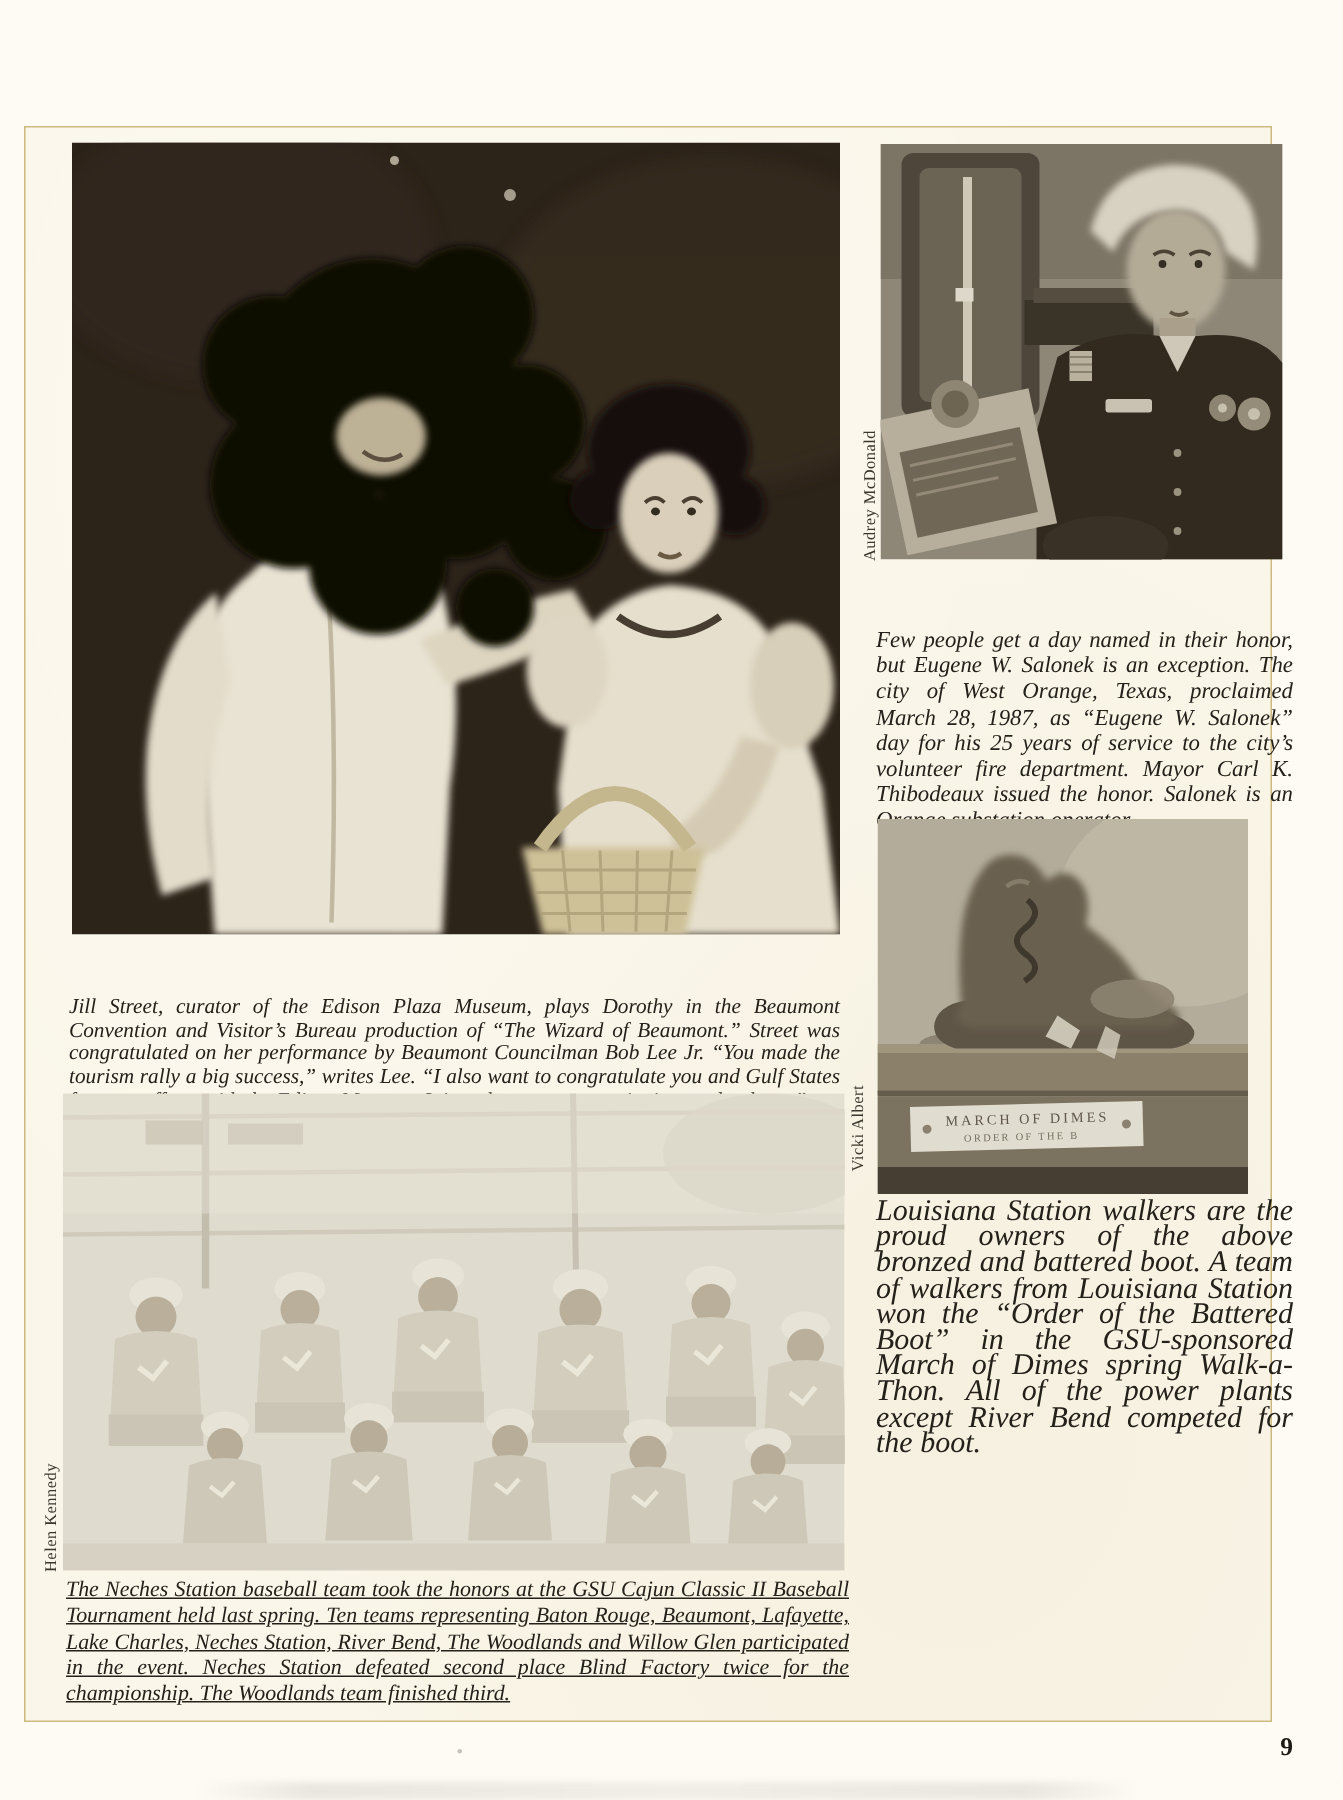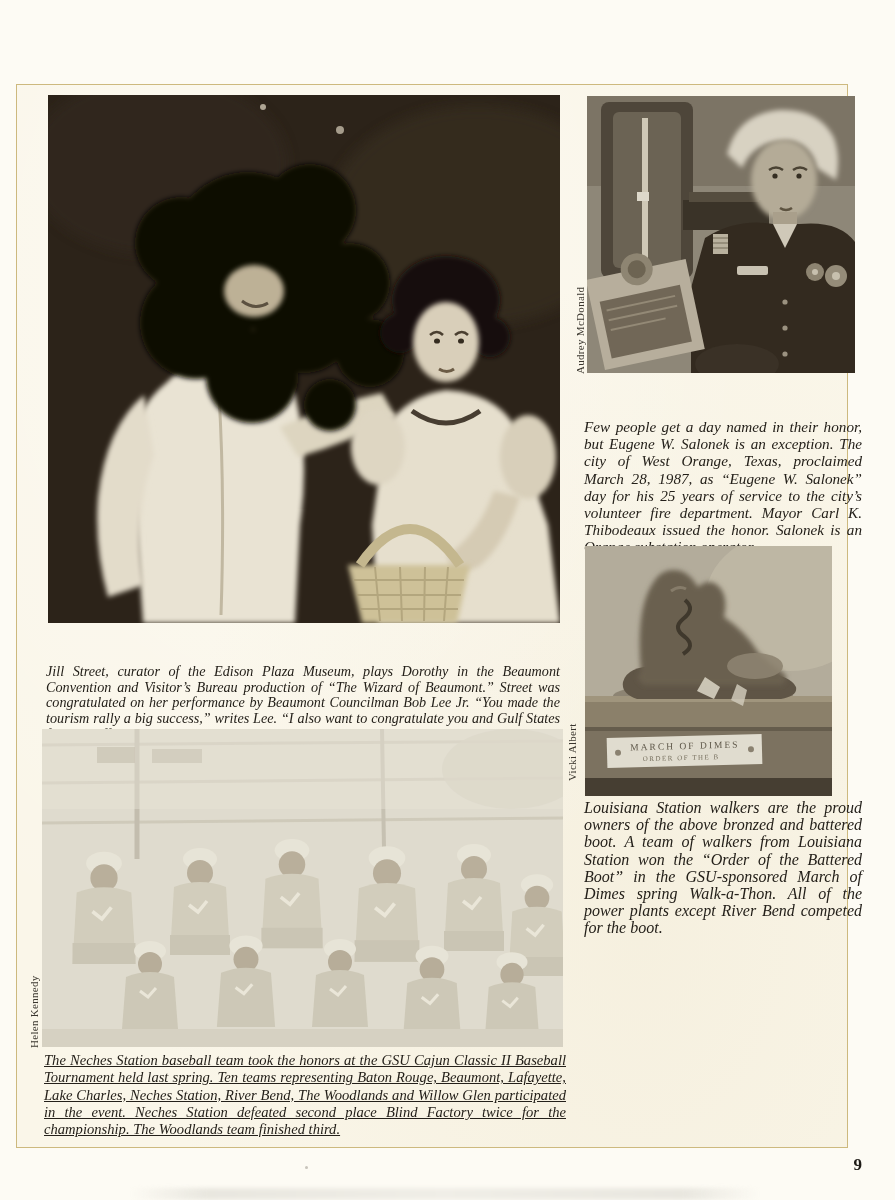--- a/index.html
+++ b/index.html
@@ -20,21 +20,21 @@
   .photo svg{display:block;}
   .caption{
     position:absolute;
     font-style:italic;
     color:#24201a;
     text-align:justify;
     margin:0;
   }
   .cap-wizard{left:46px;top:664px;width:514px;font-size:14.2px;line-height:15.7px;}
   .cap-salonek{left:584px;top:381px;width:278px;font-size:15.2px;line-height:17.2px;margin-top:37px;}
-  .cap-boot{left:584px;top:799px;width:278px;font-size:16px;line-height:17.2px;}
+  .cap-boot{left:584px;top:799px;width:278px;font-size:20px;line-height:17.2px;}
   .cap-baseball{left:44px;top:1052px;width:522px;font-size:14.6px;line-height:17.3px;text-decoration:underline;}
   .credit{
     position:absolute;font-size:11px;color:#3a362e;white-space:nowrap;
     transform:rotate(-90deg);transform-origin:0 0;letter-spacing:.3px;
   }
   .credit-audrey{left:574px;top:374px;}
   .credit-vicki{left:566px;top:781px;}
   .credit-helen{left:28px;top:1048px;}
   .page-number{
     position:absolute;left:828px;top:1155px;width:34px;text-align:right;

